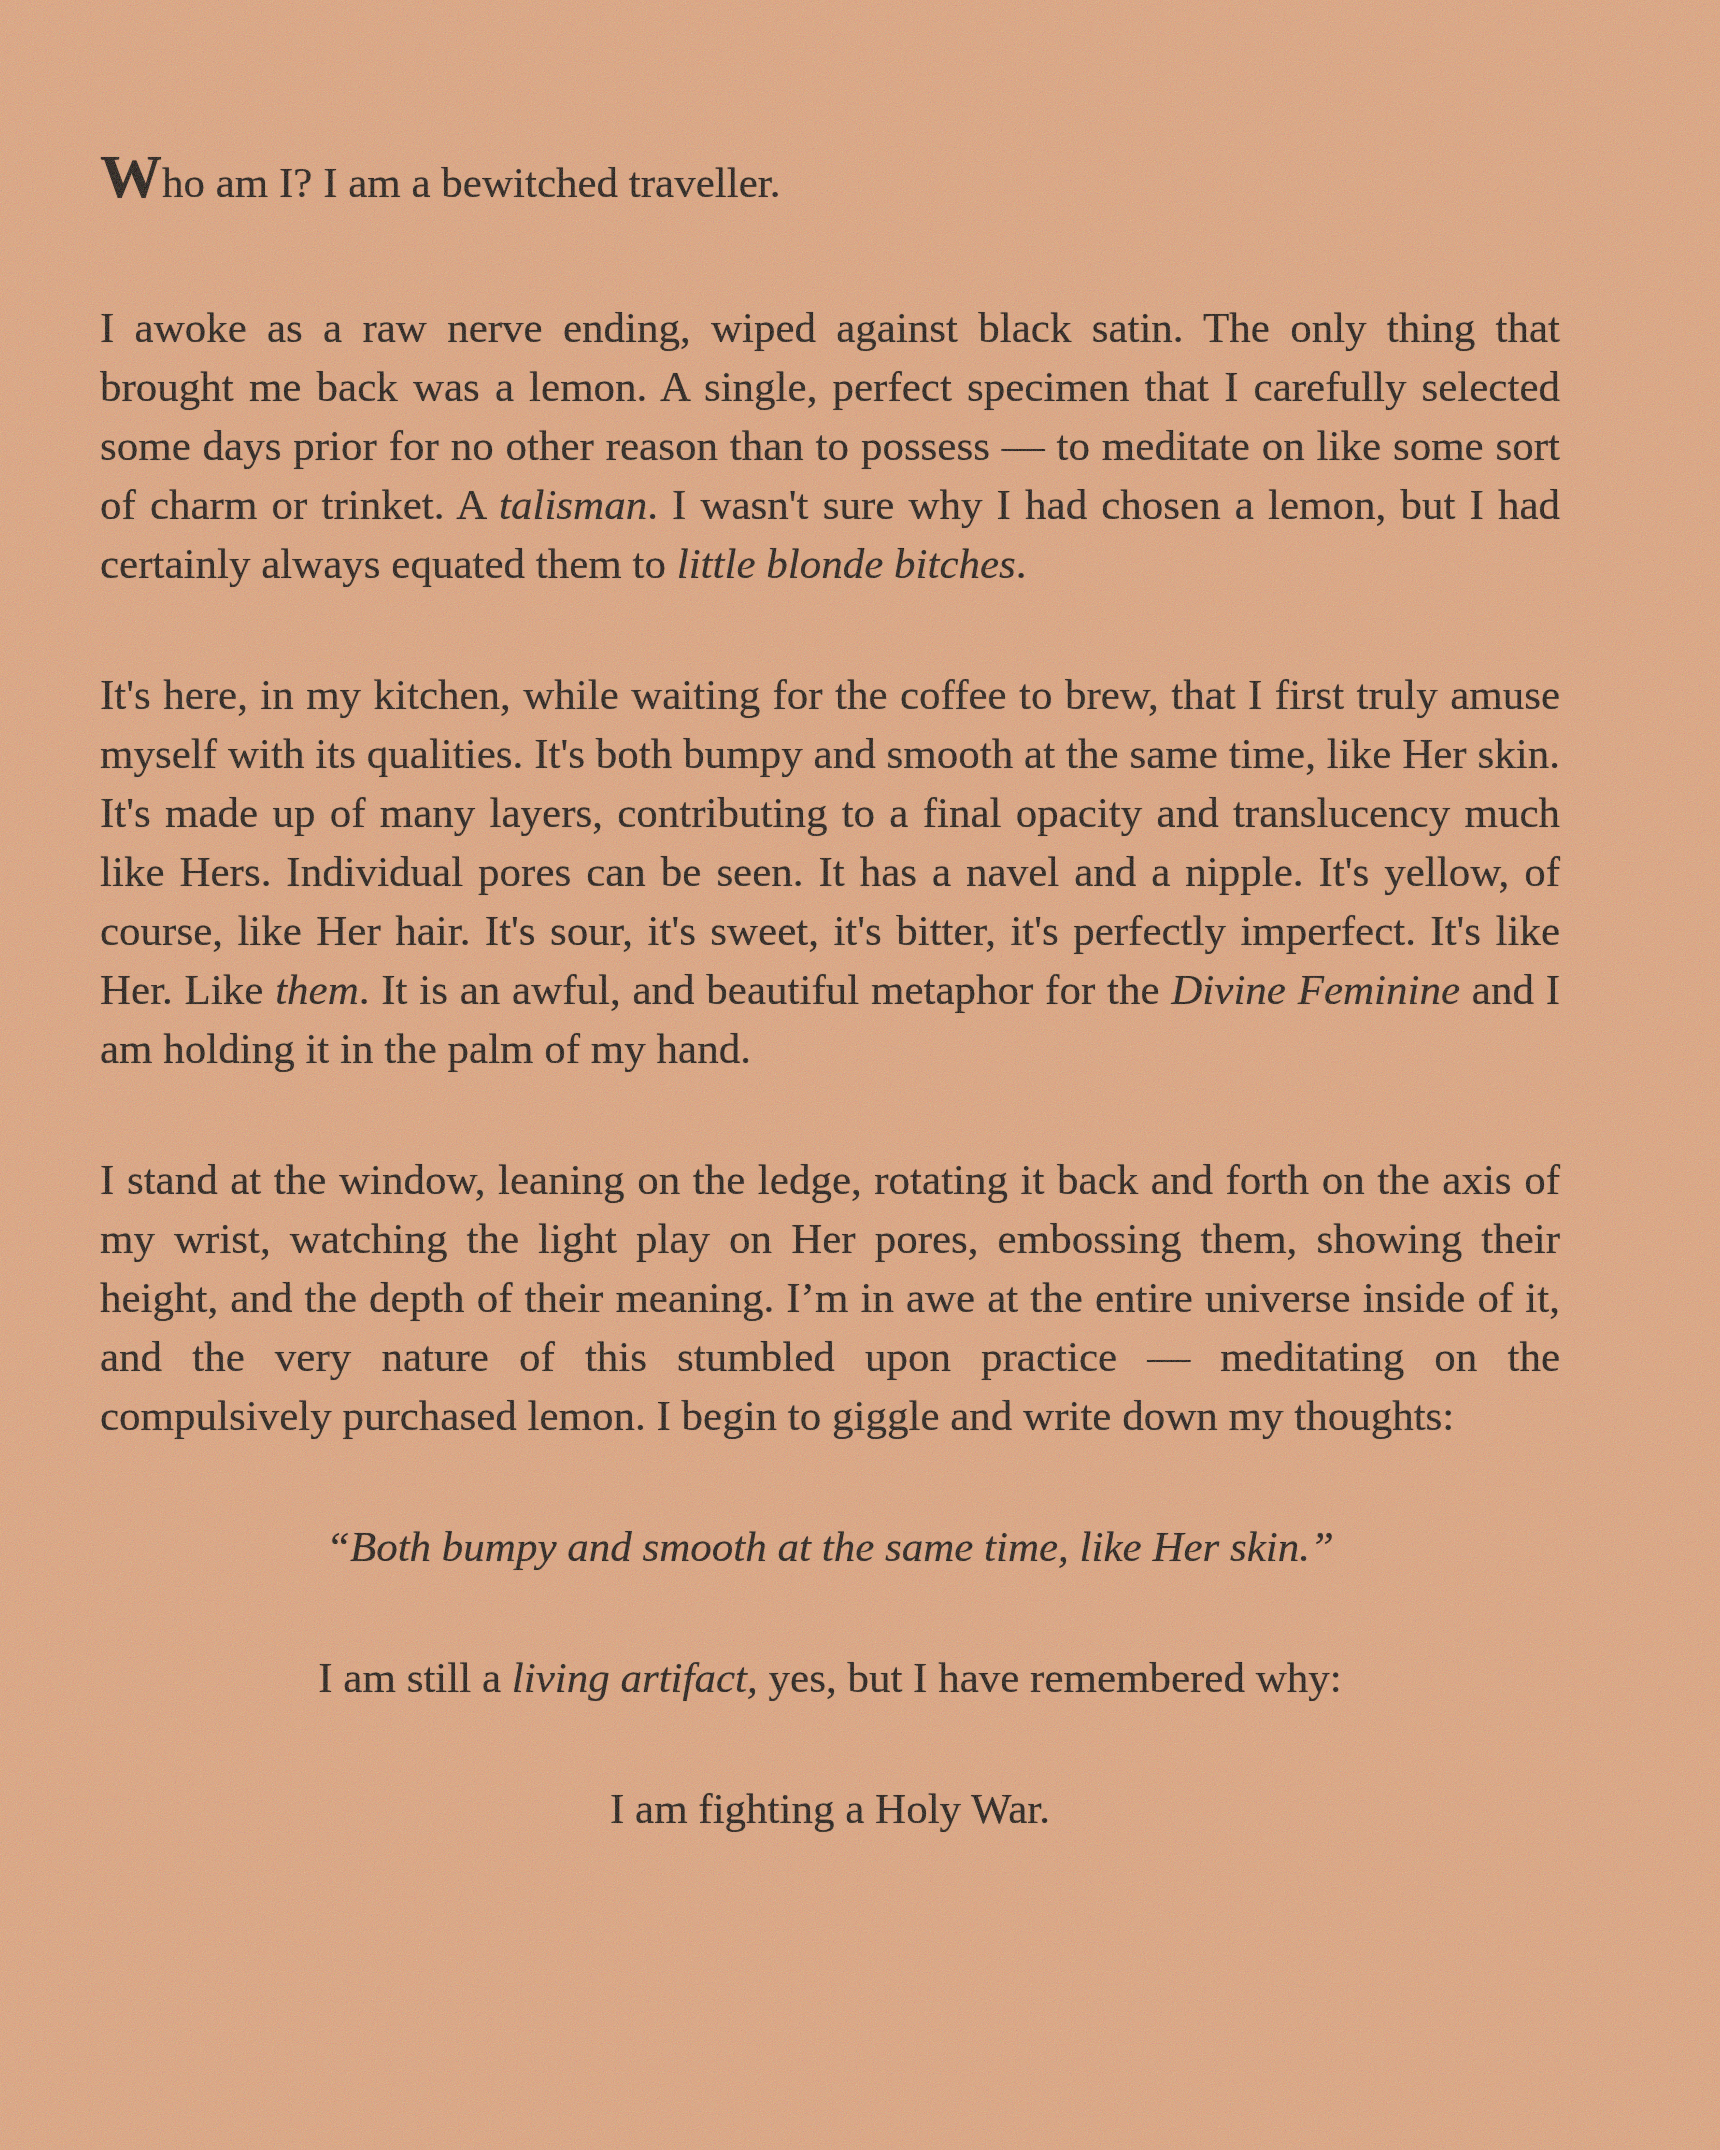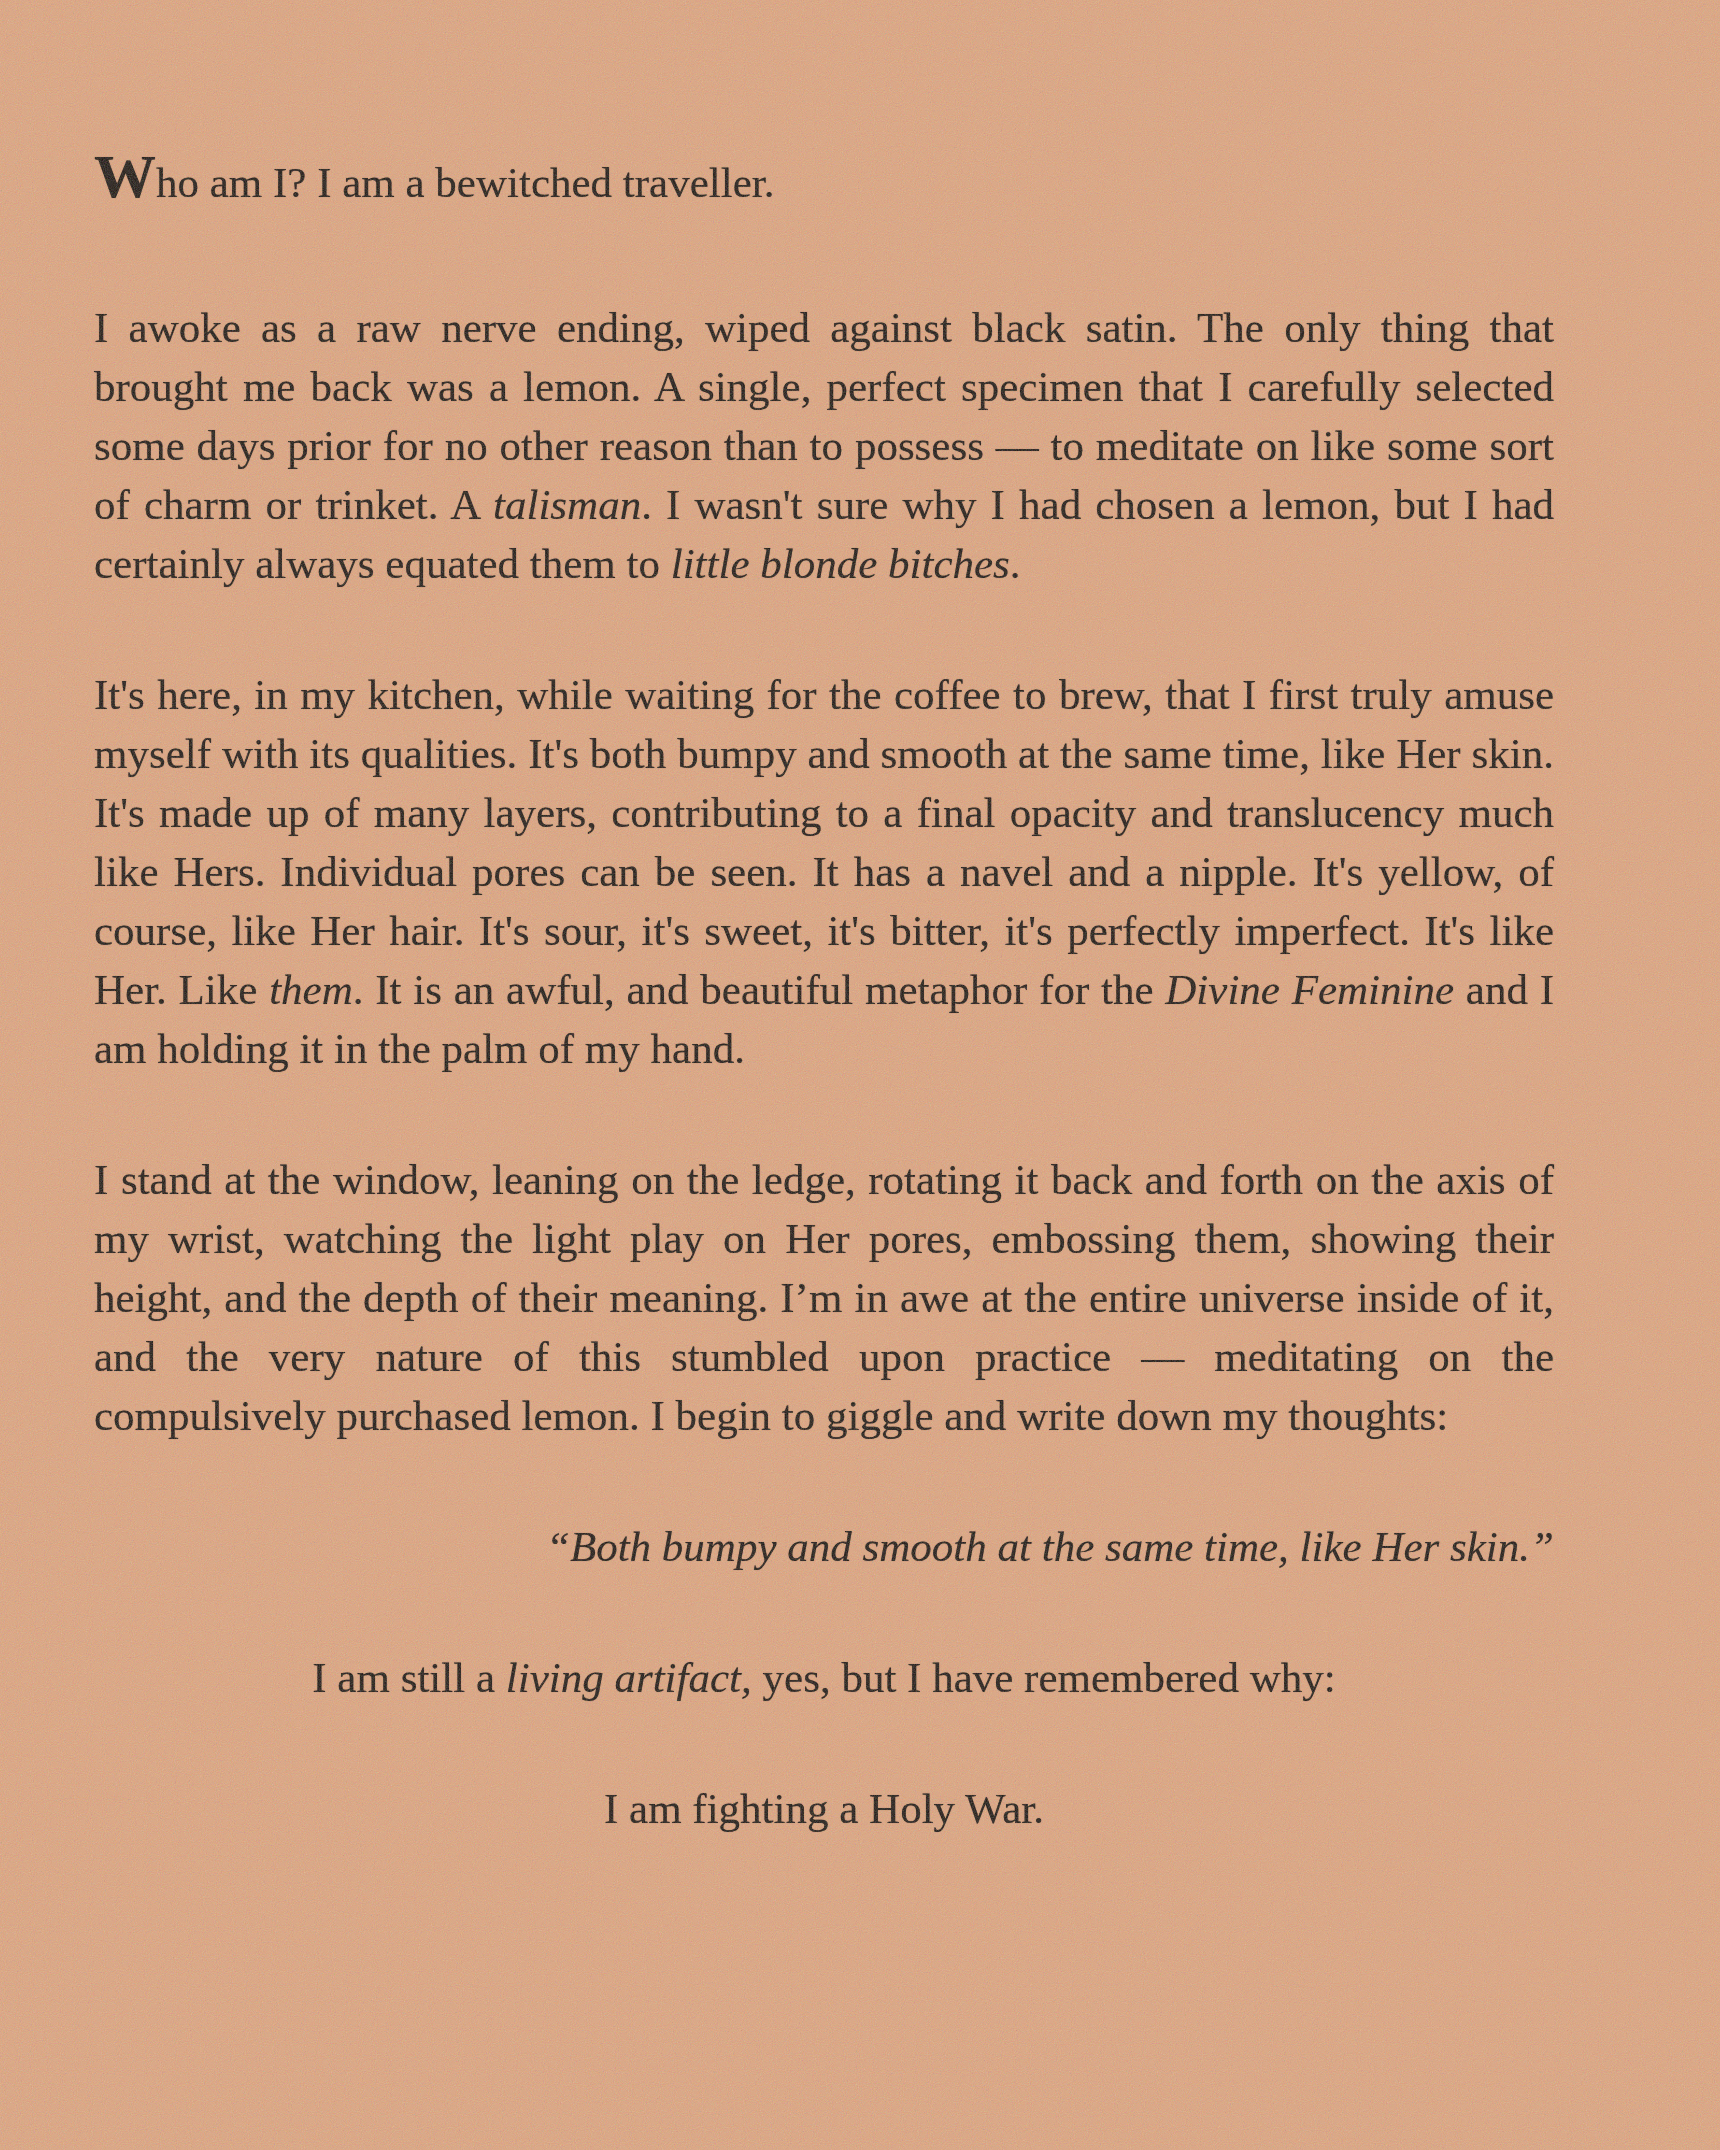--- a/index.html
+++ b/index.html
@@ -14,40 +14,40 @@
     position: relative;
     font-family: "Liberation Serif", "DejaVu Serif", serif;
   }
   .page {
     position: relative;
     width: 1721px;
     height: 2151px;
   }
   .text-column {
     position: absolute;
-    left: 94px;
+    left: 100px;
     top: 147px;
     width: 1460px;
     color: #1a120c;
     font-size: 43px;
     line-height: 59px;
     text-shadow: 0 0 0.9px rgba(26, 14, 6, 0.55);
   }
   p.para {
     margin: 0 0 72px 0;
   }
   p.lead {
     margin-bottom: 86px;
   }
   p.body {
     text-align: justify;
     text-justify: inter-word;
   }
   p.quote {
-    text-align: right;
+    text-align: center;
     font-style: italic;
   }
   p.line {
     text-align: center;
   }
   .lead-cap {
     font-weight: bold;
     font-size: 62px;
   }
   em {

